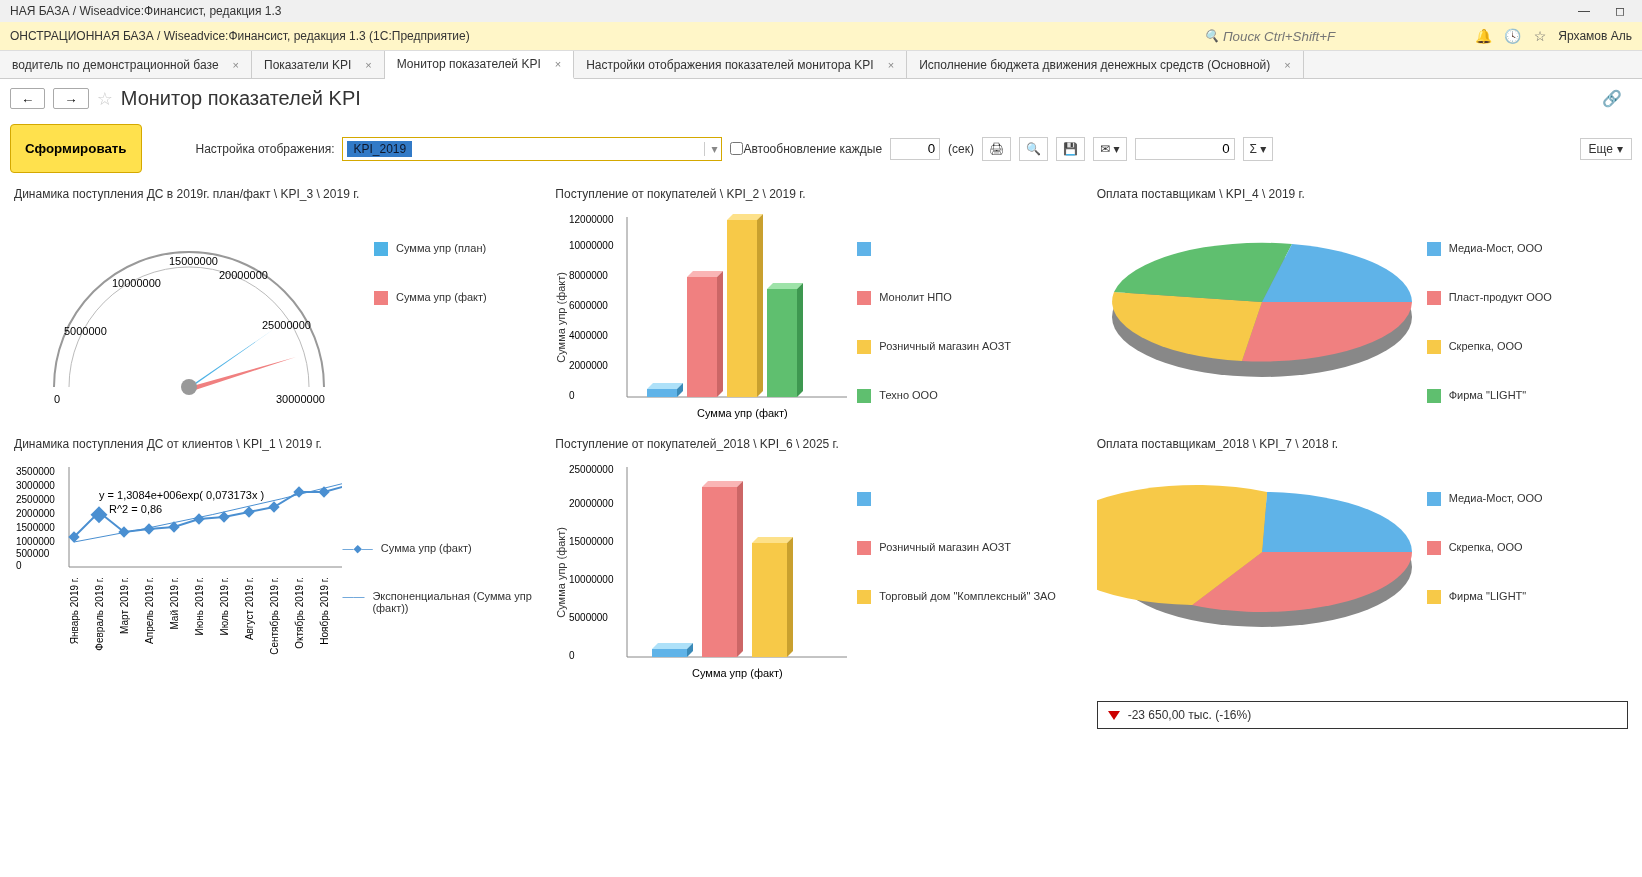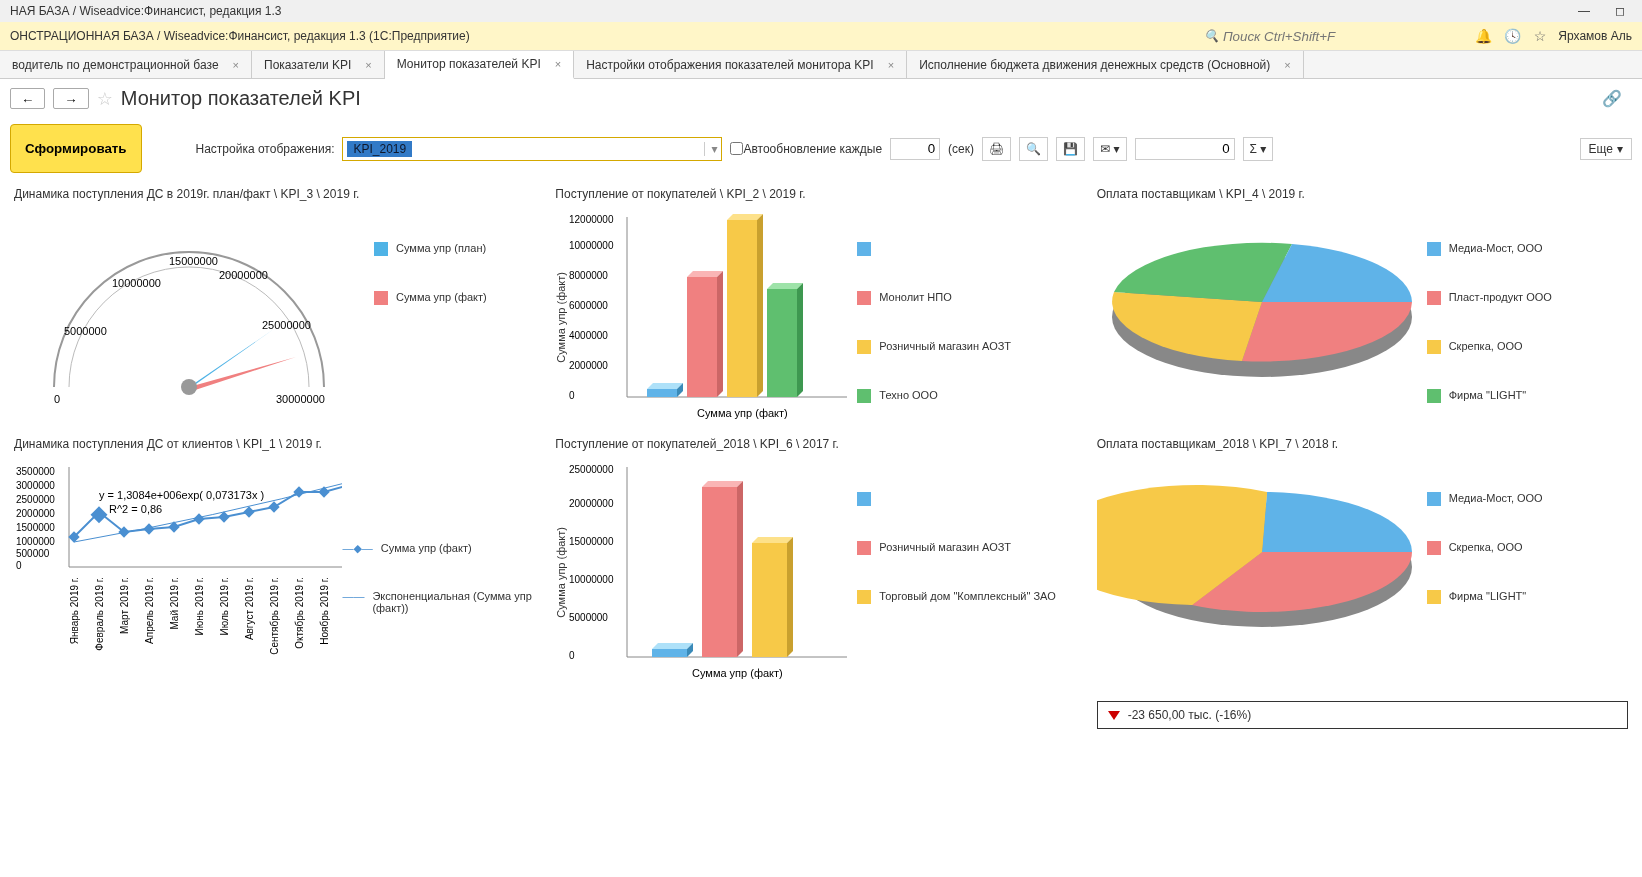--- a/index.html
+++ b/index.html
@@ -423,21 +423,21 @@
           </div>
         <div class="legend-item">
             <span style="color:#4a8fd1">——</span>
             <span>Экспоненциальная (Сумма упр (факт))</span>
           </div>
       </div>
     </div>
   </div>
 
   <div class="chart-panel">
-    <div class="chart-title">Поступление от покупателей_2018 \ KPI_6 \ 2017 г.</div>
+    <div class="chart-title">Поступление от покупателей_2018 \ KPI_6 \ 2025 г.</div>
     <div class="chart-svg-wrap">
       <div style="display:flex;align-items:center">
           <span class="y-axis-label">Сумма упр (факт)</span>
         </div>
       <svg width="290" height="230">
         <line x1="60" y1="10" x2="60" y2="200" stroke="#888"></line>
         <line x1="60" y1="200" x2="280" y2="200" stroke="#888"></line>
         <text x="2" y="202" font-size="10">0</text>
         <text x="2" y="164" font-size="10">5000000</text>
         <text x="2" y="126" font-size="10">10000000</text>

